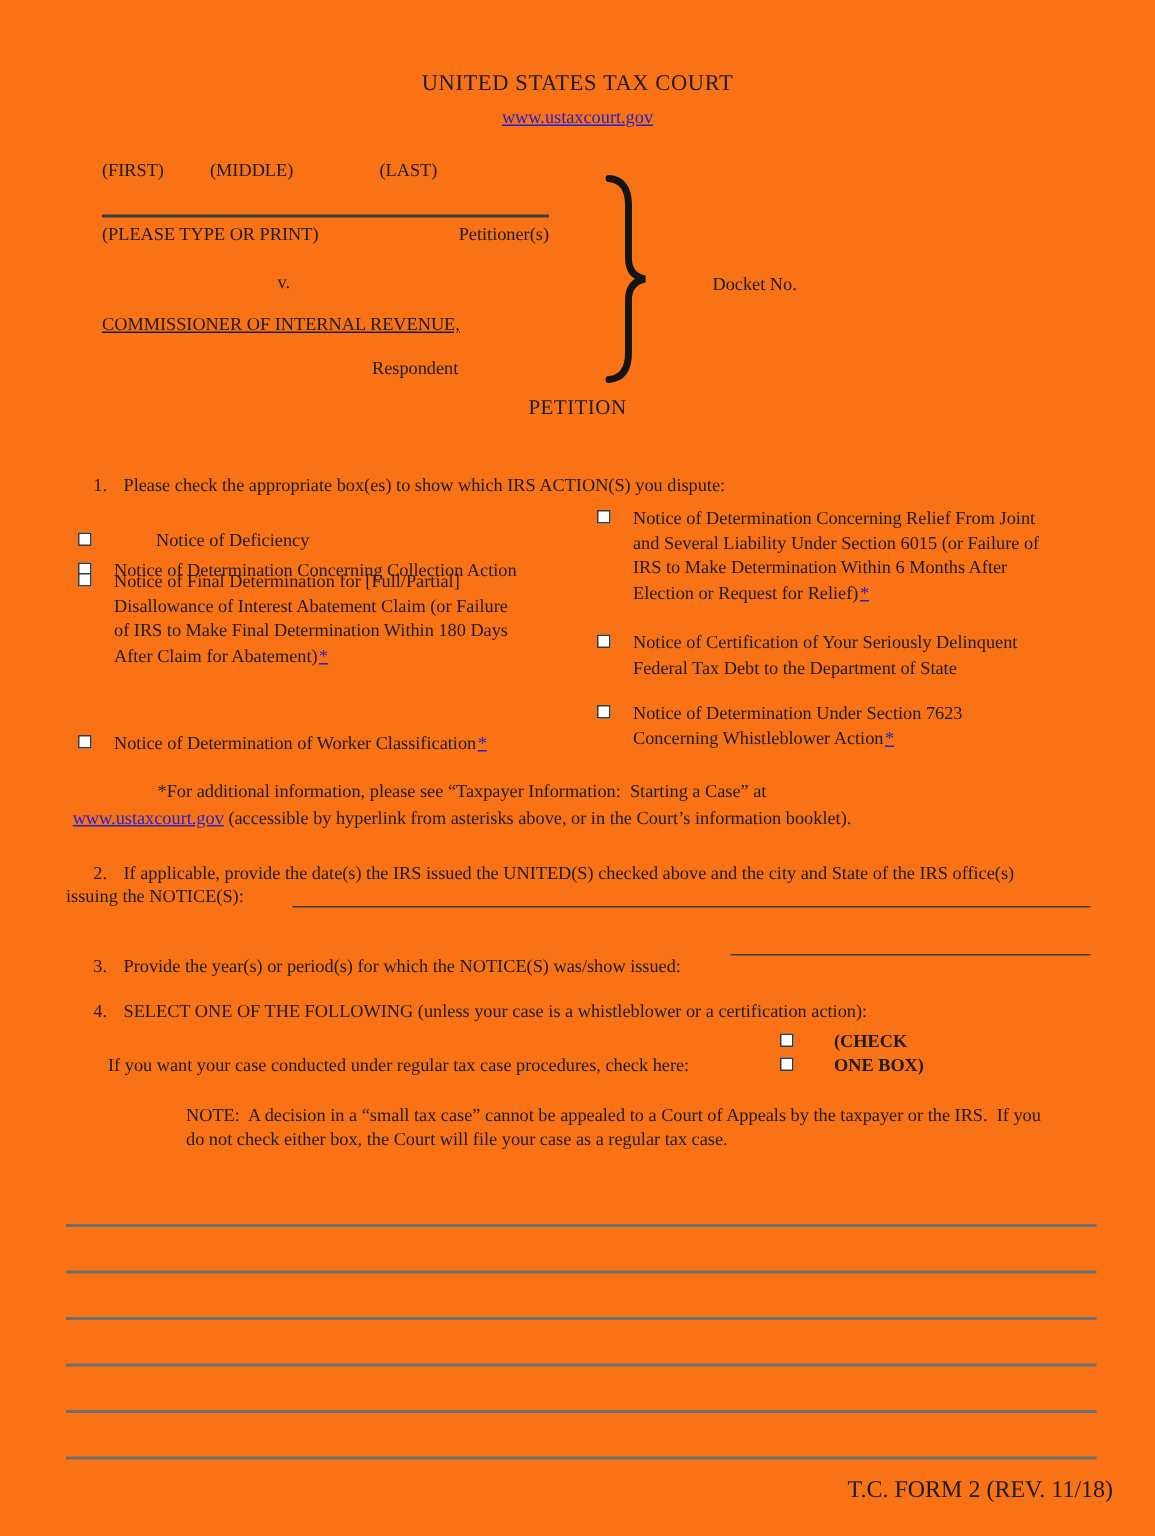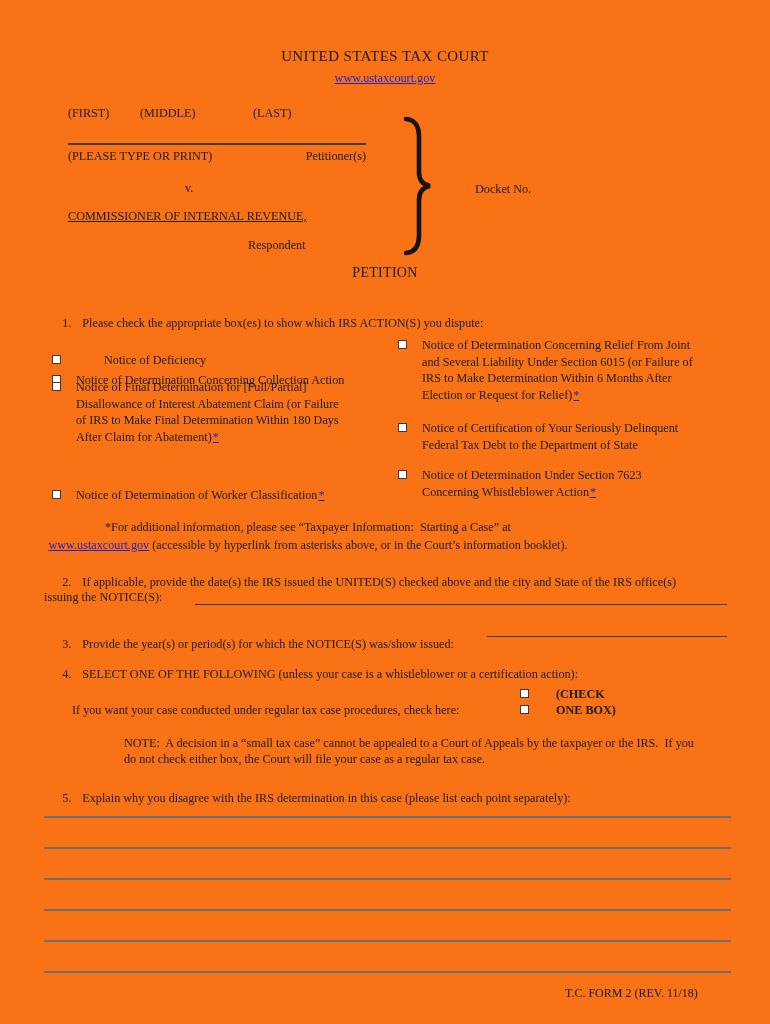--- a/index.html
+++ b/index.html
@@ -25,21 +25,21 @@
   .opt .opt-text { display:block; margin-left:24px; white-space:pre-wrap; line-height:16.5px; width:312px; }
   .opt .ast { margin-left:1px; }
   .num { display:inline-block; }
   .after-num { margin-left:11px; }
   .fill-line { border-bottom:1.6px solid var(--rule); height:15px; }
   .ans-line  { border-bottom:2px solid var(--ansline); height:16px; }
   .name-rule { border-bottom:2px solid var(--rule); height:16px; }
   .flexrow { display:flex; justify-content:space-between; }
   .bold { font-weight:bold; }
   .prewrap { white-space:pre-wrap; }
-  .footer { font-size:12px; }
+  .footer { font-size:16px; }
 </style>
 </head>
 <body>
 
 <div id="page">
 
   <div class="abs center title nw" style="top:49px;">UNITED STATES TAX COURT</div>
   <div class="abs center" style="top:71px;">
     <span class="link nw">www.ustaxcourt.gov</span>
   </div>
@@ -132,23 +132,20 @@
   <span class="cb abs" style="left:520px; top:689px;"></span>
   <div class="abs nw bold" style="left:556px; top:687px;">(CHECK</div>
 
   <div class="abs nw" style="left:72px; top:703px;">If you want your case conducted under regular tax case procedures, check here:</div>
   <span class="cb abs" style="left:520px; top:705px;"></span>
   <div class="abs nw bold" style="left:556px; top:703px;">ONE BOX)</div>
 
   <div class="abs prewrap" style="left:100px; top:735px; width:630px; line-height:16px;margin-left:24px;">NOTE:  A decision in a “small tax case” cannot be appealed to a Court of Appeals by the taxpayer or the IRS.  If you
 do not check either box, the Court will file your case as a regular tax case.</div>
 
-  <div class="abs nw" style="left:50px; top:776px;">
-    <span class="num">5.</span><span class="after-num">Explain why you disagree with the IRS determination in this case (please list each point separately):</span>
-  </div>
   <div class="abs ans-line nw" style="left:44px; top:800px; width:687px;"></div>
   <div class="abs ans-line nw" style="left:44px; top:831px; width:687px;"></div>
   <div class="abs ans-line nw" style="left:44px; top:862px; width:687px;"></div>
   <div class="abs ans-line nw" style="left:44px; top:893px; width:687px;"></div>
   <div class="abs ans-line nw" style="left:44px; top:924px; width:687px;"></div>
   <div class="abs ans-line nw" style="left:44px; top:955px; width:687px;"></div>
 
   <div class="abs nw footer" style="left:565px; top:986px;">T.C. FORM 2 (REV. 11/18)</div>
 
 </div>

